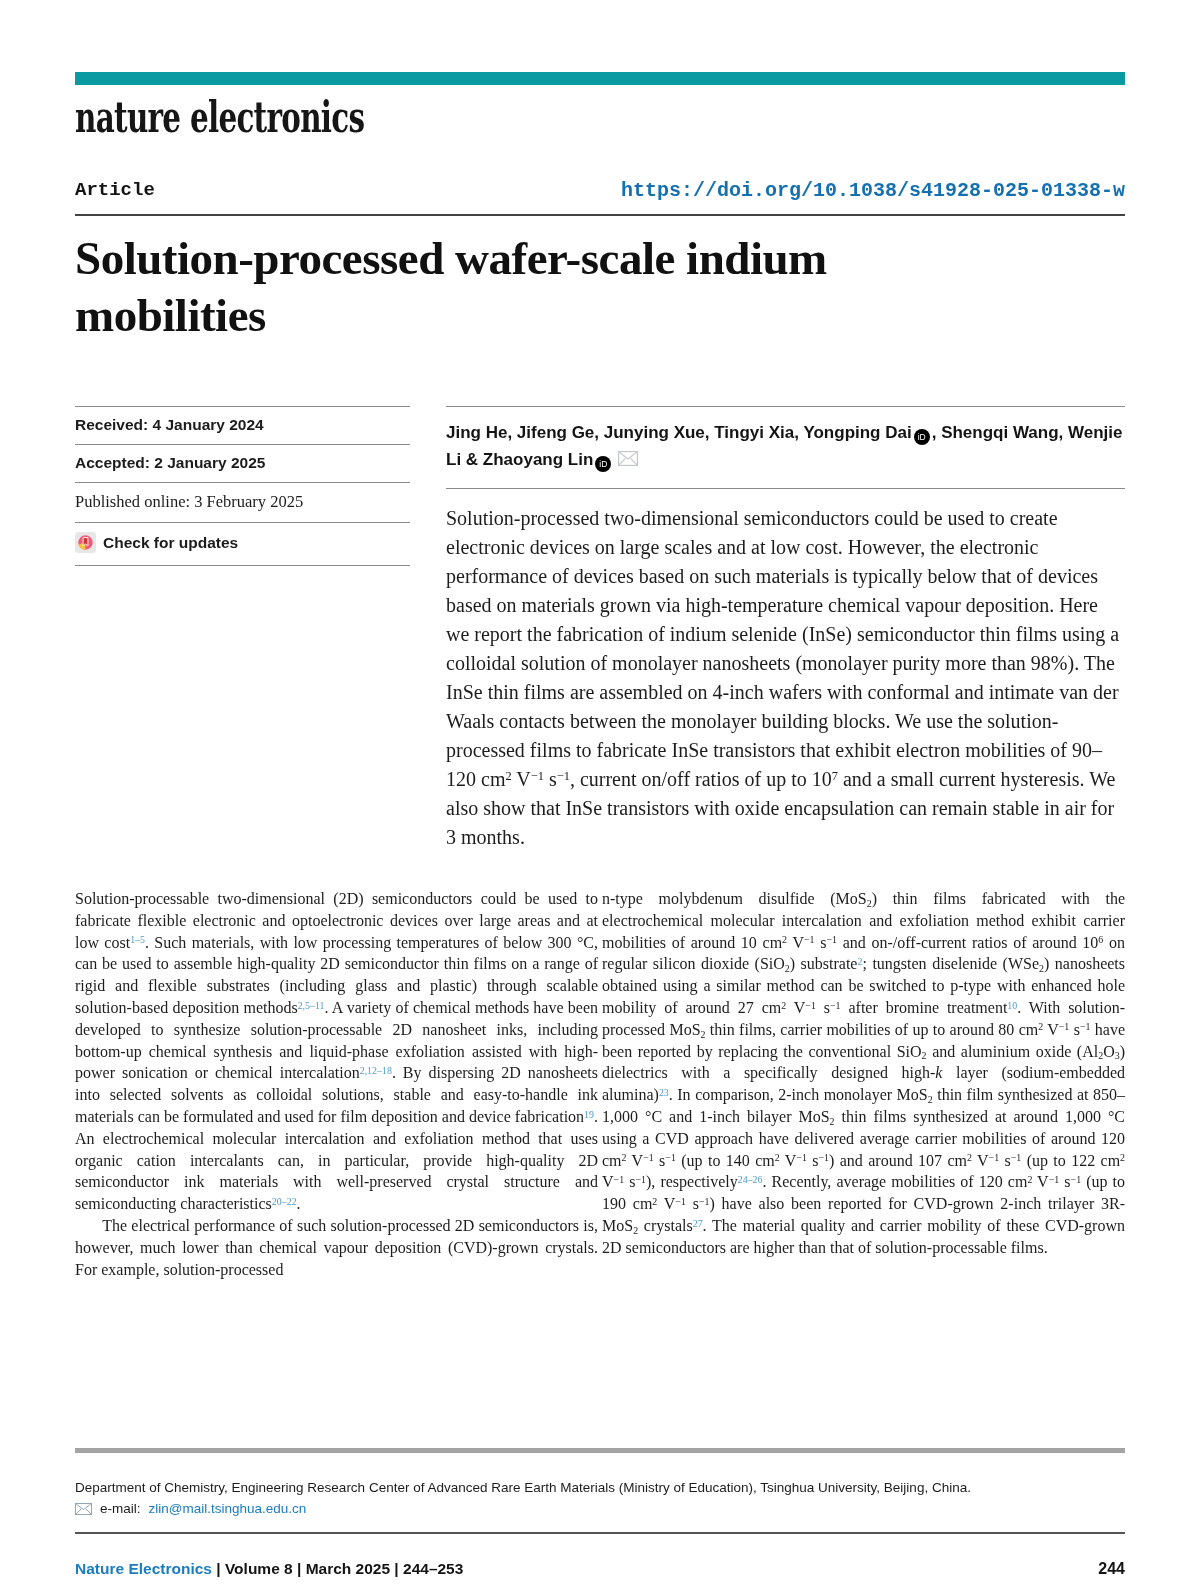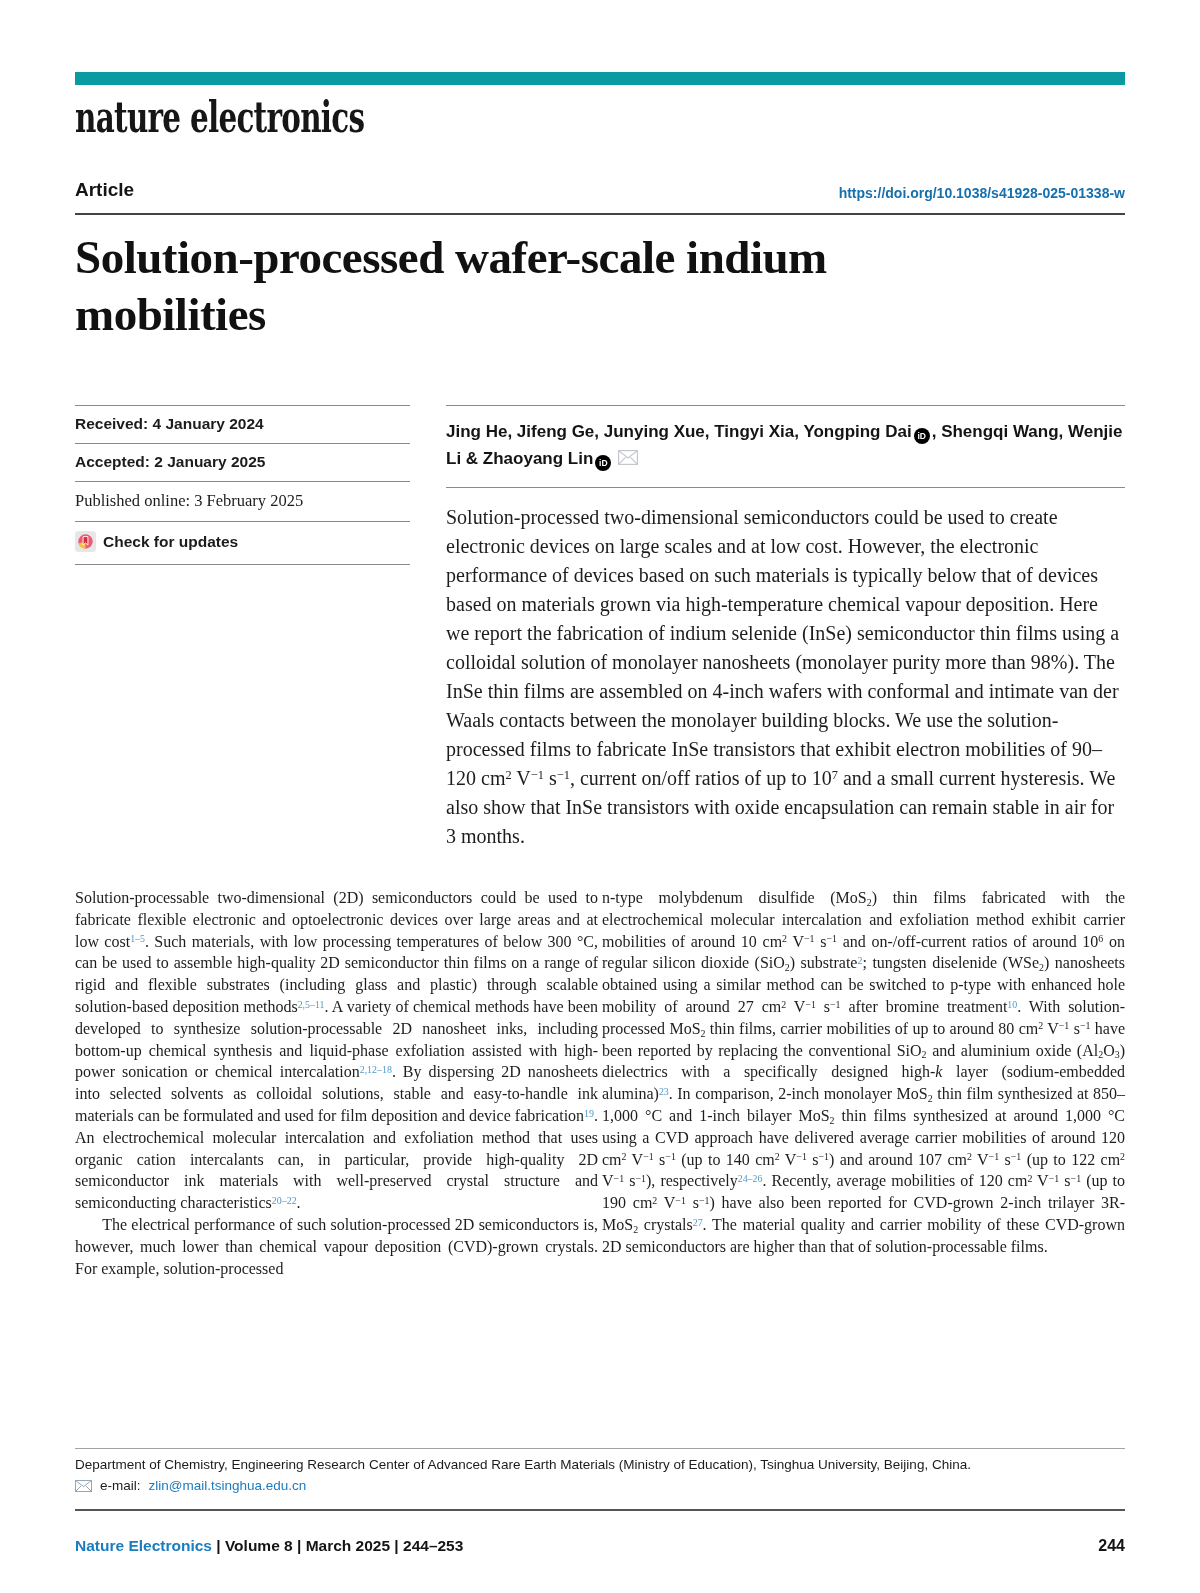--- a/index.html
+++ b/index.html
@@ -16,23 +16,23 @@
     font-family: "DejaVu Serif", serif;
     font-weight: bold;
     font-size: 42px;
     letter-spacing: -1px;
     color: #161616;
     transform: scaleX(0.70);
     transform-origin: left center;
     white-space: nowrap;
   }
 
-  .article-row { margin-top: 34px; display: flex; justify-content: space-between; align-items: flex-end; }
+  .article-row { margin-top: 34px; display: flex; justify-content: space-between; align-items: flex-start; font-family: Liberation Mono, monospace; }
   .article-label { font-weight: bold; font-size: 19px; color: #141414; }
-  .doi-link { font-weight: bold; font-size: 14px; color: var(--doi_blue, #1470af); text-decoration: none; }
+  .doi-link { font-weight: bold; font-size: 20px; color: var(--doi_blue, #1470af); text-decoration: none; }
 
   .rule-head { margin-top: 12px; border-top: 2px solid #434343; }
 
   h1.title {
     margin-top: 14px;
     font-family: "Liberation Serif", serif;
     font-weight: bold;
     font-size: 47px;
     line-height: 57px;
     letter-spacing: -0.5px;
@@ -45,21 +45,21 @@
   .side-row { border-top: 1px solid #8a8a8a; padding: 9px 0 10px; font-weight: bold; font-size: 15.5px; color: #1c1c1c; }
   .side-row.serif { font-family: "Liberation Serif", serif; font-weight: normal; font-size: 16.5px; }
   .side-row.last { border-bottom: 1px solid #8a8a8a; padding-bottom: 12px; }
   .check-row { display: flex; align-items: center; gap: 7px; }
   .check-badge { flex: none; display: inline-block; width: 21px; height: 21px; }
 
   .right-col { flex: 1; min-width: 0; }
   .authors { border-top: 1px solid #8a8a8a; padding-top: 12px; font-weight: bold; font-size: 17px; line-height: 27px; color: #141414; }
   .orcid {
     display: inline-block; width: 16px; height: 16px; border-radius: 50%;
-    background: #000; color: #fff; font-size: 8.5px; font-weight: bold;
+    background: #000; color: #fff; font-size: 8.5px; font-weight: normal;
     text-align: center; line-height: 16px; vertical-align: -2px; margin: 0 2px;
   }
   .env-icon { vertical-align: -1px; margin-left: 5px; }
 
   .abstract-wrap { margin-top: 14px; border-top: 1px solid #8a8a8a; padding-top: 15px; }
   .abstract {
     font-family: "Liberation Serif", serif;
     font-size: 20px; line-height: 29px; color: #1d1d1d;
   }
 
@@ -71,21 +71,21 @@
   }
   .body-cols .col { flex: 1; min-width: 0; }
   .para-indent { text-indent: 1.7em; }
 
   .sup { font-size: 62%; position: relative; top: -0.45em; line-height: 0; }
   .sub { font-size: 62%; position: relative; top: 0.28em; line-height: 0; }
   .ref { font-size: 62%; position: relative; top: -0.45em; line-height: 0; color: var(--ref_blue, #4d9ac8); }
   .it  { font-style: italic; }
 
   .footer { position: absolute; left: 75px; right: 75px; top: 1448px; }
-  .affil-block { border-top: 1px solid #a3a3a3; padding-top: 8px; font-size: 13.5px; color: #1c1c1c; }
+  .affil-block { border-top: 5px solid #a3a3a3; padding-top: 27px; font-size: 13.5px; color: #1c1c1c; }
   .email-line { margin-top: 6px; font-size: 13.5px; color: #1c1c1c; display: flex; align-items: center; gap: 8px; }
   .email-link { color: var(--link_blue, #1b7cbe); text-decoration: none; }
   .journal-block { margin-top: 16px; border-top: 2px solid #555; padding-top: 26px; display: flex; justify-content: space-between; align-items: baseline; }
   .journal-left { font-weight: bold; font-size: 15.5px; color: #141414; }
   .journal-name { color: var(--link_blue, #1b7cbe); text-decoration: none; }
   .page-num { font-weight: bold; font-size: 16px; color: #141414; }
 </style>
 </head>
 <body>
 

